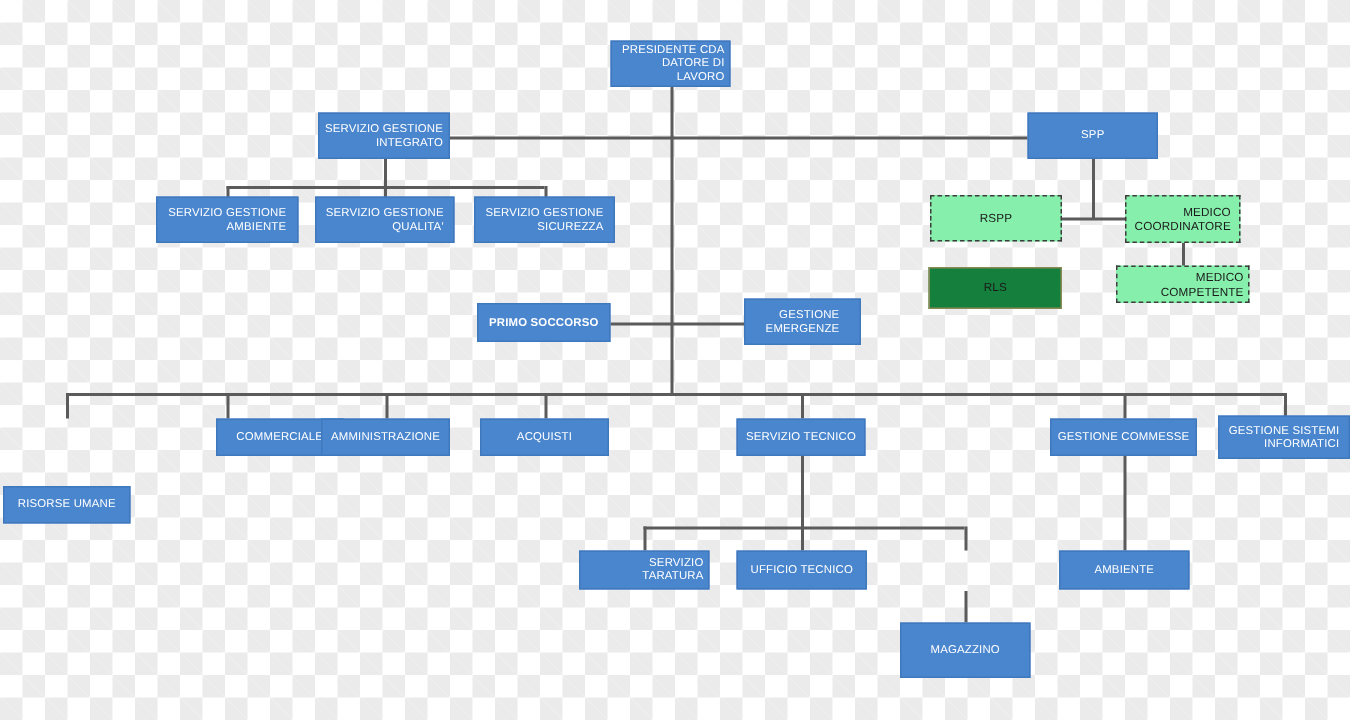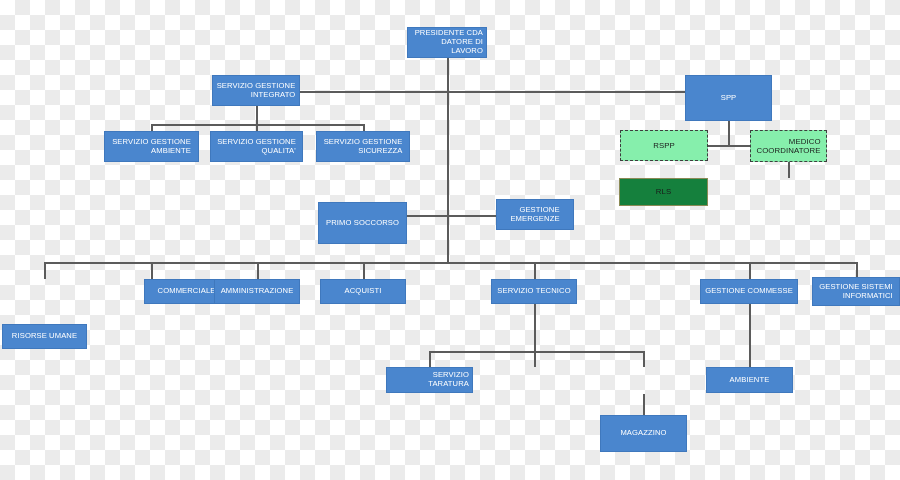--- a/index.html
+++ b/index.html
@@ -115,21 +115,21 @@
   <div class="node blue" style="left:407px; top:27px; width:80px; height:31px;">
     <span class="label">PRESIDENTE CDA
 DATORE DI LAVORO</span>
   </div>
 
   <div class="node blue" style="left:212px; top:75px; width:88px; height:31px;">
     <span class="label">SERVIZIO GESTIONE
 INTEGRATO</span>
   </div>
 
-  <div class="node blue" style="left:685px; top:75px; width:87px; height:46px;">
+  <div class="node blue" style="left:685px; top:75px; width:87px; height:31px;">
     <span class="label">SPP</span>
   </div>
 
   <div class="node blue" style="left:104px; top:131px; width:95px; height:31px;">
     <span class="label">SERVIZIO GESTIONE
 AMBIENTE</span>
   </div>
 
   <div class="node blue" style="left:210px; top:131px; width:93px; height:31px;">
     <span class="label">SERVIZIO GESTIONE
@@ -147,22 +147,25 @@
 
   <div class="node pink" style="left:750px; top:130px; width:77px; height:32px;">
     <span class="label">MEDICO
 COORDINATORE</span>
   </div>
 
   <div class="node yellow" style="left:619px; top:178px; width:89px; height:28px;">
     <span class="label">RLS</span>
   </div>
 
-
-  <div class="node blue" style="left:318px; top:202px; width:89px; height:42px;">
+  <div class="node pink" style="left:744px; top:177px; width:89px; height:25px;">
+    <span class="label">MEDICO COMPETENTE</span>
+  </div>
+
+  <div class="node blue" style="left:318px; top:202px; width:89px; height:26px;font-weight:bold;">
     <span class="label">PRIMO SOCCORSO</span>
   </div>
 
   <div class="node blue" style="left:496px; top:199px; width:78px; height:31px;">
     <span class="label">GESTIONE
 EMERGENZE</span>
   </div>
 
   <div class="node blue" style="left:2px; top:279px; width:85px; height:25px;margin-top:45px;">
     <span class="label">RISORSE UMANE</span>
@@ -190,20 +193,23 @@
 
   <div class="node blue" style="left:812px; top:277px; width:88px; height:29px;">
     <span class="label">GESTIONE SISTEMI
 INFORMATICI</span>
   </div>
 
   <div class="node blue" style="left:386px; top:367px; width:87px; height:26px;">
     <span class="label">SERVIZIO TARATURA</span>
   </div>
 
+  <div class="node blue" style="left:491px; top:367px; width:87px; height:26px;">
+    <span class="label">UFFICIO TECNICO</span>
+  </div>
 
 
   <div class="node blue" style="left:706px; top:367px; width:87px; height:26px;">
     <span class="label">AMBIENTE</span>
   </div>
 
   <div class="node blue" style="left:600px; top:415px; width:87px; height:37px;">
     <span class="label">MAGAZZINO</span>
   </div>
 

